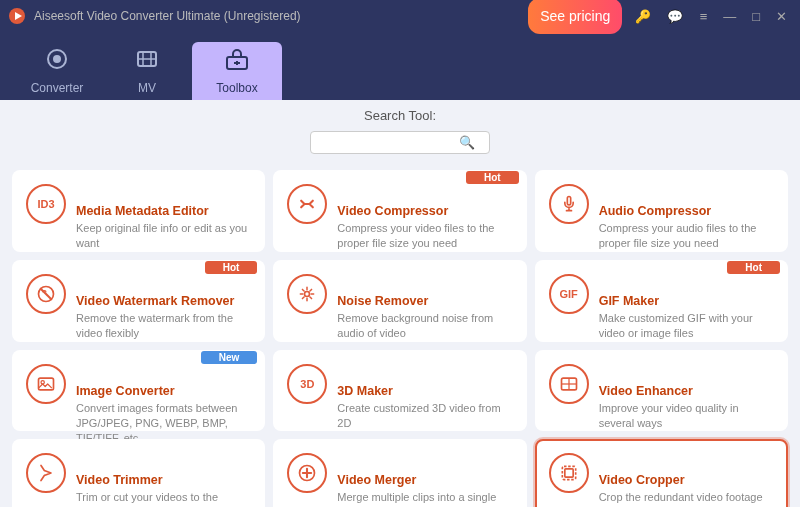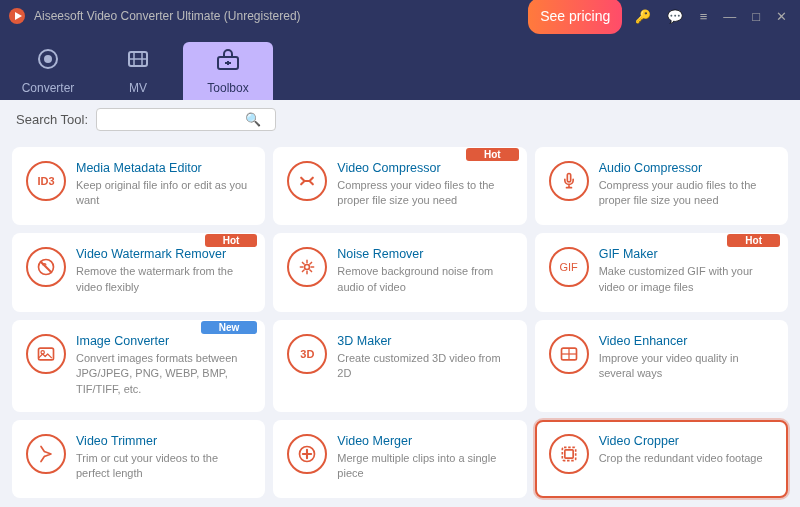--- a/index.html
+++ b/index.html
@@ -54,21 +54,21 @@
       cursor: pointer;
       padding: 2px 5px;
     }
 
     
     .tab-nav {
       background: #2d3561;
       height: 68px;
       display: flex;
       align-items: flex-end;
-      padding: 0 3px;
+      padding: 0 12px;
       gap: 0;
     }
     .tab-item {
       display: flex;
       flex-direction: column;
       align-items: center;
       justify-content: center;
       width: 90px;
       height: 58px;
       cursor: pointer;
@@ -86,20 +86,21 @@
       font-size: 22px;
     }
 
     
     .search-bar {
       background: #f0f2f8;
       padding: 8px 16px;
       display: flex;
       align-items: center;
       gap: 8px;
+      flex-direction: column;
     }
     .search-label {
       font-size: 13px;
       color: #555;
       white-space: nowrap;
     }
     .search-input-wrap {
       display: flex;
       align-items: center;
       border: 1px solid #ccc;
@@ -160,23 +161,24 @@
       display: flex;
       align-items: center;
       justify-content: center;
       flex-shrink: 0;
       color: #e05a3a;
       font-size: 16px;
     }
     .tool-text { flex: 1; }
     .tool-title {
       font-size: 12.5px;
-      font-weight: 400;
-      color: #0369a1;
+      font-weight: 700;
+      color: #c2410c;
       margin-bottom: 3px;
+      margin-top: 20px;
     }
     .tool-desc {
       font-size: 11px;
       color: #888;
       line-height: 1.4;
     }
 
     .badge {
       position: absolute;
       top: -1px;
@@ -314,21 +316,21 @@
         </svg>
     </div>
     <div class="tool-text">
       <div class="tool-title">Noise Remover</div>
       <div class="tool-desc">Remove background noise from audio of video</div>
     </div>
   </div>
     <div class="tool-card">
     <span class="badge badge-hot">Hot</span>
     <div class="tool-icon-circle">
-      <span style="font-weight:normal;font-size:11px;color:#e05a3a">GIF</span>
+      <span style="font-weight:bold;font-size:11px;color:#e05a3a">GIF</span>
     </div>
     <div class="tool-text">
       <div class="tool-title">GIF Maker</div>
       <div class="tool-desc">Make customized GIF with your video or image files</div>
     </div>
   </div>
     <div class="tool-card">
     <span class="badge badge-new">New</span>
     <div class="tool-icon-circle">
       <svg width="20" height="20" viewBox="0 0 24 24" fill="none">

